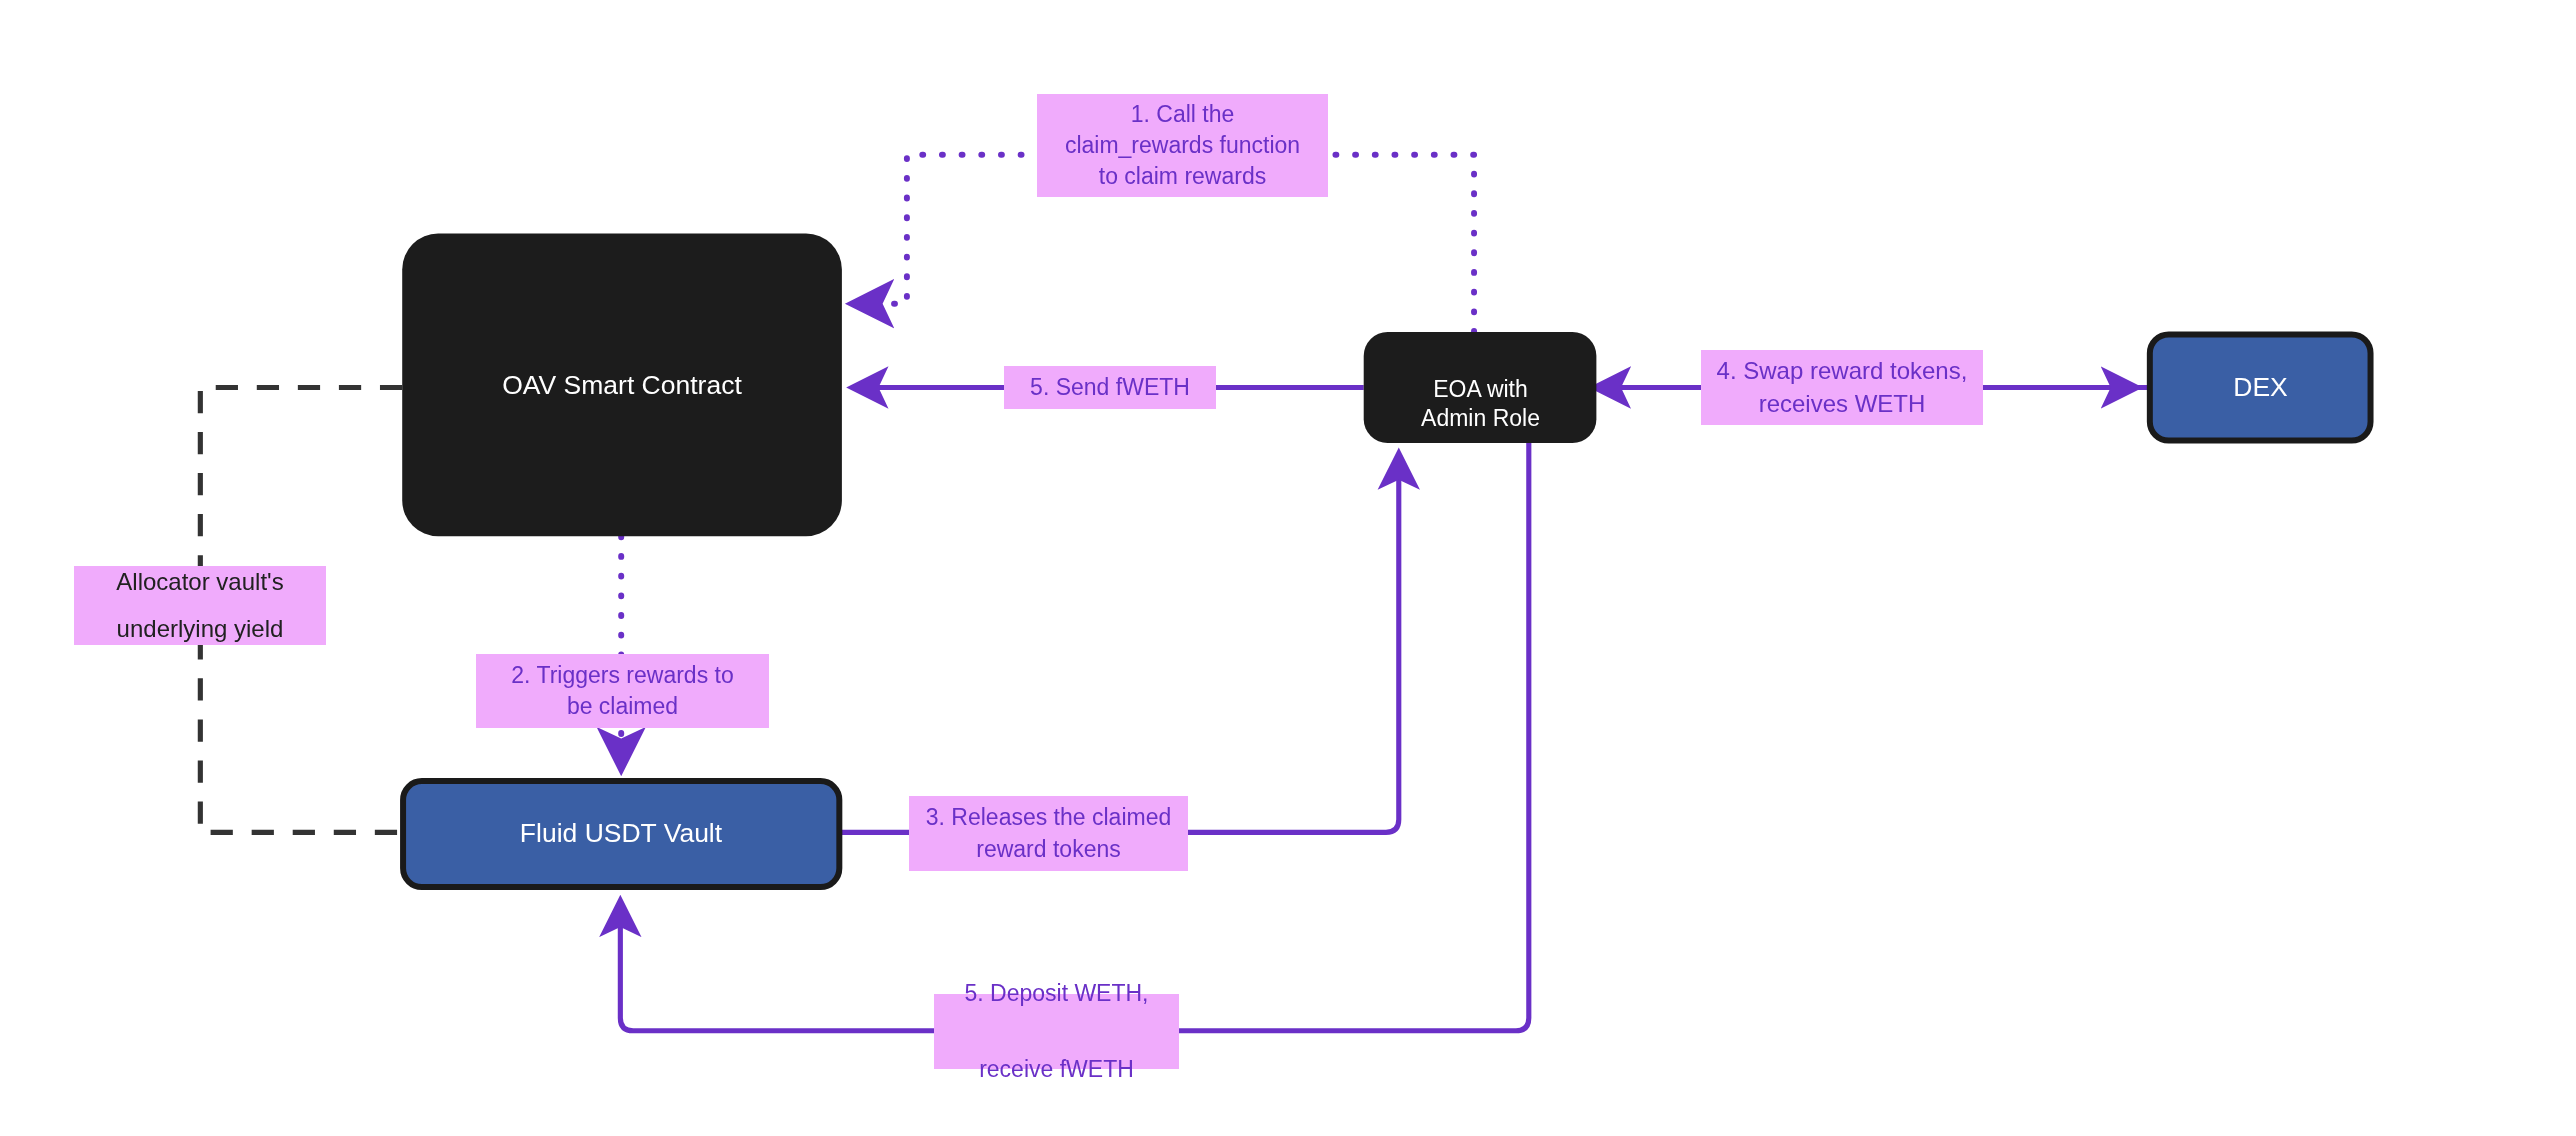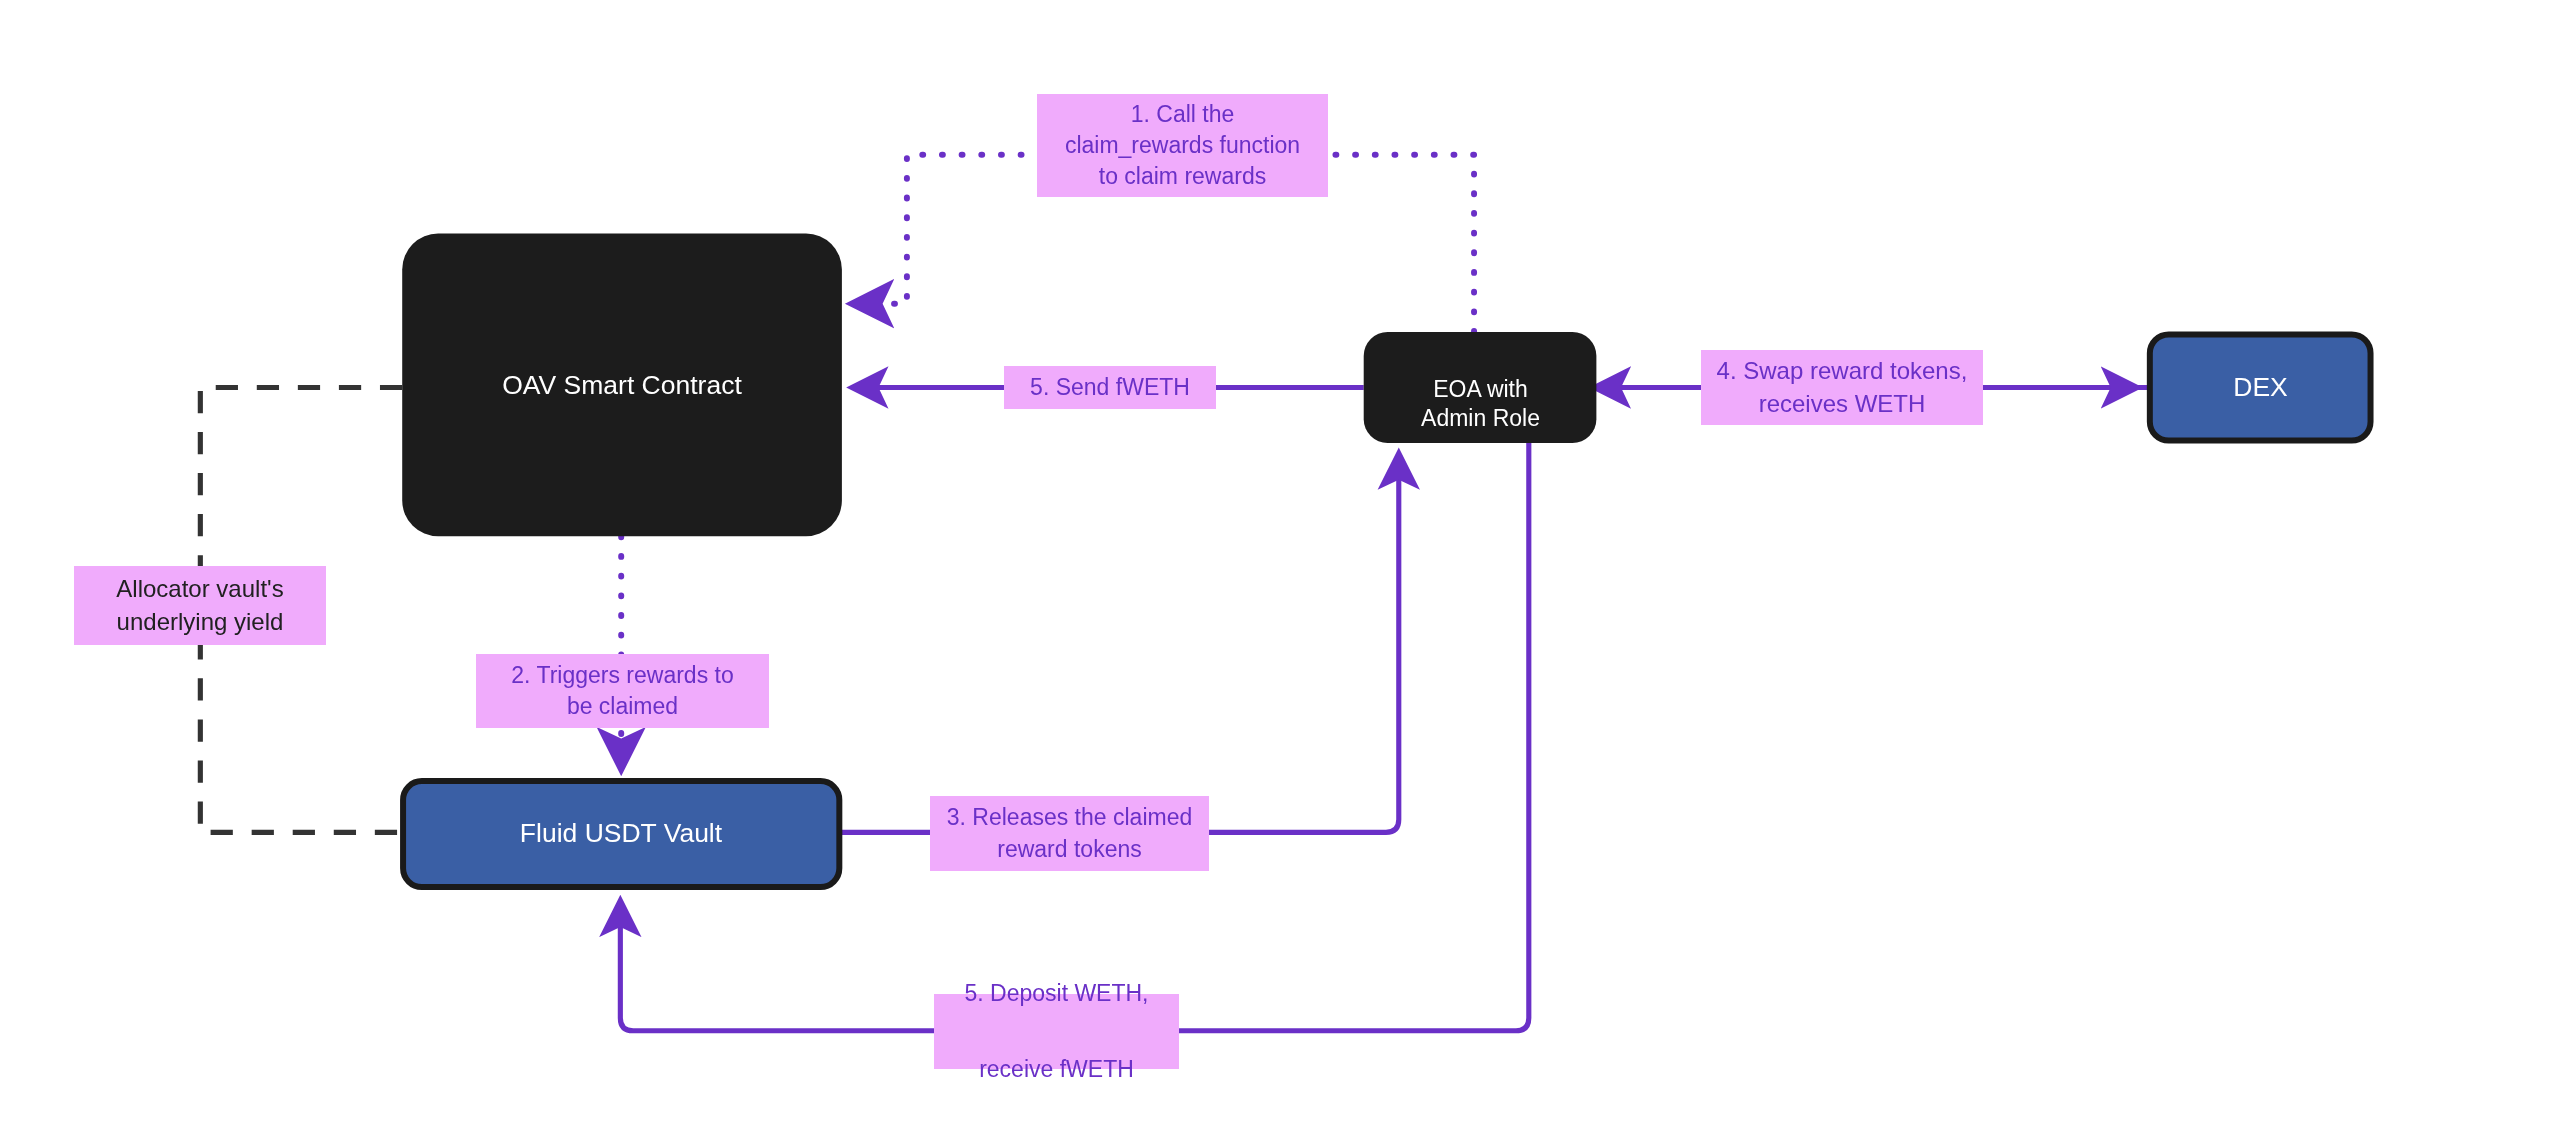--- a/index.html
+++ b/index.html
@@ -5,21 +5,21 @@
   html,body{margin:0;padding:0;background:#ffffff;}
   body{width:2576px;height:1136px;position:relative;overflow:hidden;
        font-family:"Liberation Sans", sans-serif;}
   #stage{position:absolute;left:0;top:0;width:2576px;height:1136px;background:#ffffff;}
   svg.layer{position:absolute;left:0;top:0;width:2576px;height:1136px;overflow:visible;}
   .nodelabel{position:absolute;display:flex;align-items:center;justify-content:center;
              text-align:right;line-height:1.25;pointer-events:none;}
   .edgelabel{position:absolute;display:flex;align-items:center;justify-content:center;
              text-align:center;line-height:1.35;background:#f0abfc;}
   .white-text{color:#ffffff;}
-  .dark-text{color:#212121;}
+  .dark-text{color:#212121;justify-content:space-between;}
   .purple-text{color:#6a30c7;}
 </style>
 </head>
 <body>
 
 <div id="stage">
 
   <svg class="layer" viewBox="0 0 3011 1328" xmlns="http://www.w3.org/2000/svg">
     <defs>
       <marker id="arrowPurple" viewBox="0 0 12 12" refX="9" refY="6" markerWidth="9" markerHeight="9" orient="auto-start-reverse">
@@ -77,21 +77,21 @@
     <span>1. Call the</span>
     <span>claim_rewards function</span>
     <span>to claim rewards</span>
   </div>
 
   <div class="edgelabel purple-text" style="left:476px;top:654px;width:293px;height:74px;font-size:23px;flex-direction:column;">
     <span>2. Triggers rewards to</span>
     <span>be claimed</span>
   </div>
 
-  <div class="edgelabel purple-text" style="left:930px;top:796px;width:279px;height:75px;font-size:23px;flex-direction:column;">
+  <div class="edgelabel purple-text" style="left:909px;top:796px;width:279px;height:75px;font-size:23px;flex-direction:column;">
     <span>3. Releases the claimed</span>
     <span>reward tokens</span>
   </div>
 
   <div class="edgelabel purple-text" style="left:1701px;top:350px;width:282px;height:75px;font-size:24px;flex-direction:column;">
     <span>4. Swap reward tokens,</span>
     <span>receives WETH</span>
   </div>
 
   <div class="edgelabel purple-text" style="left:1004px;top:366px;width:212px;height:43px;font-size:23px;">

